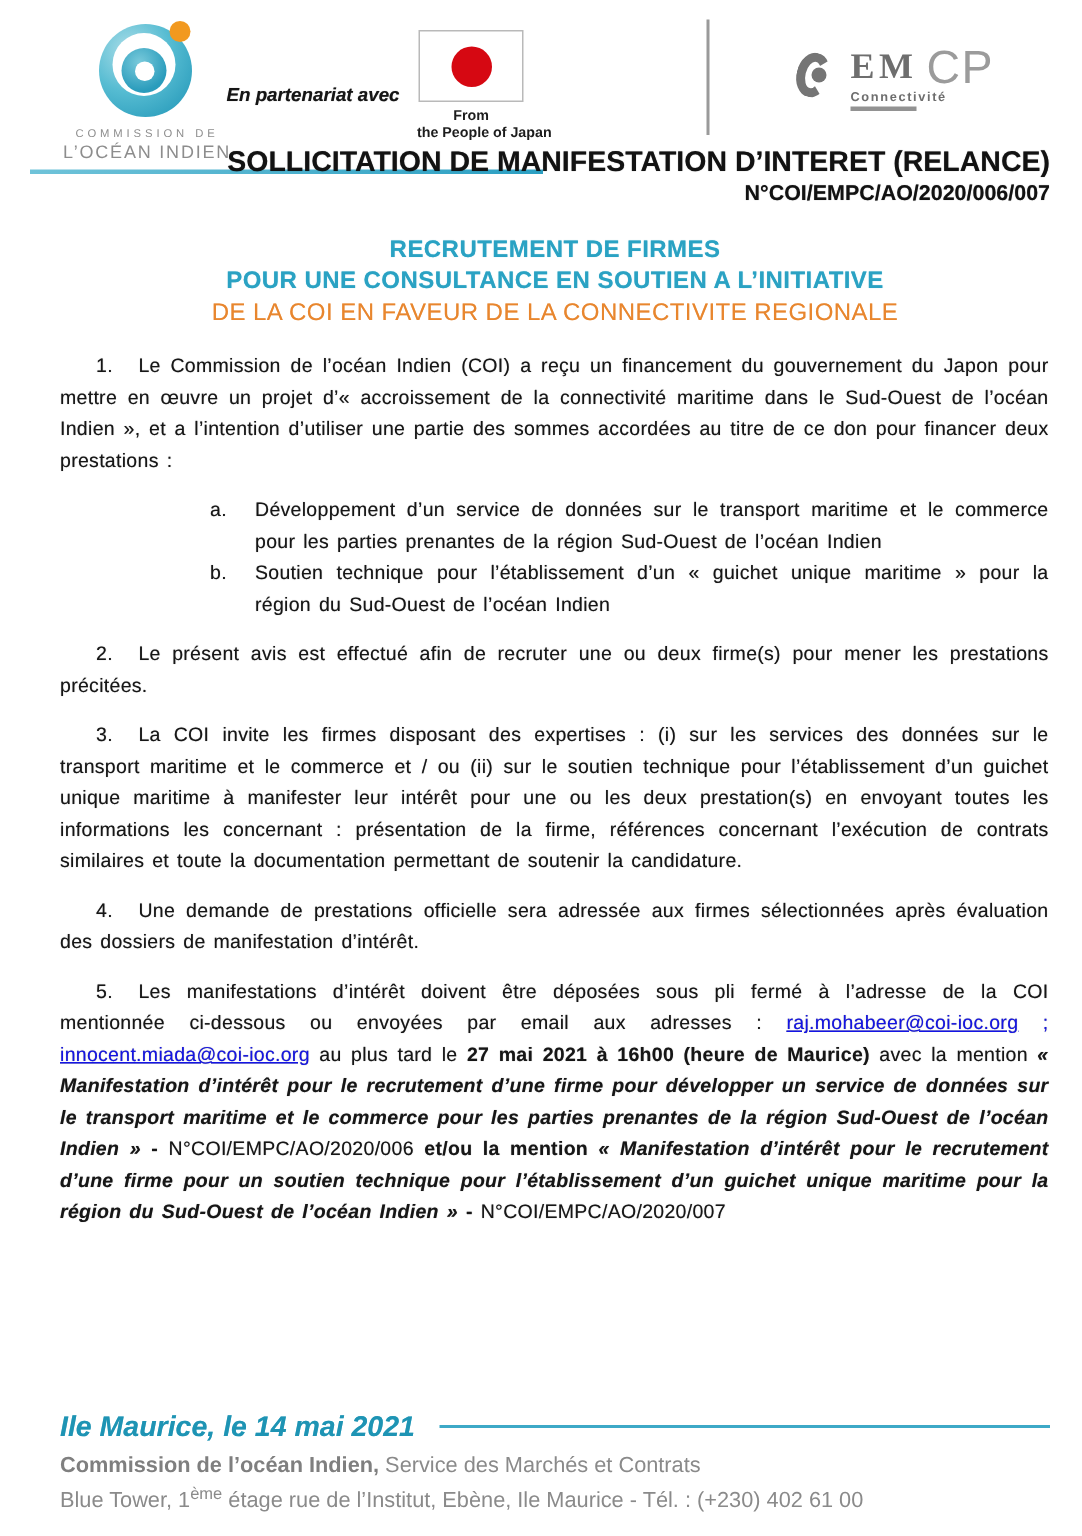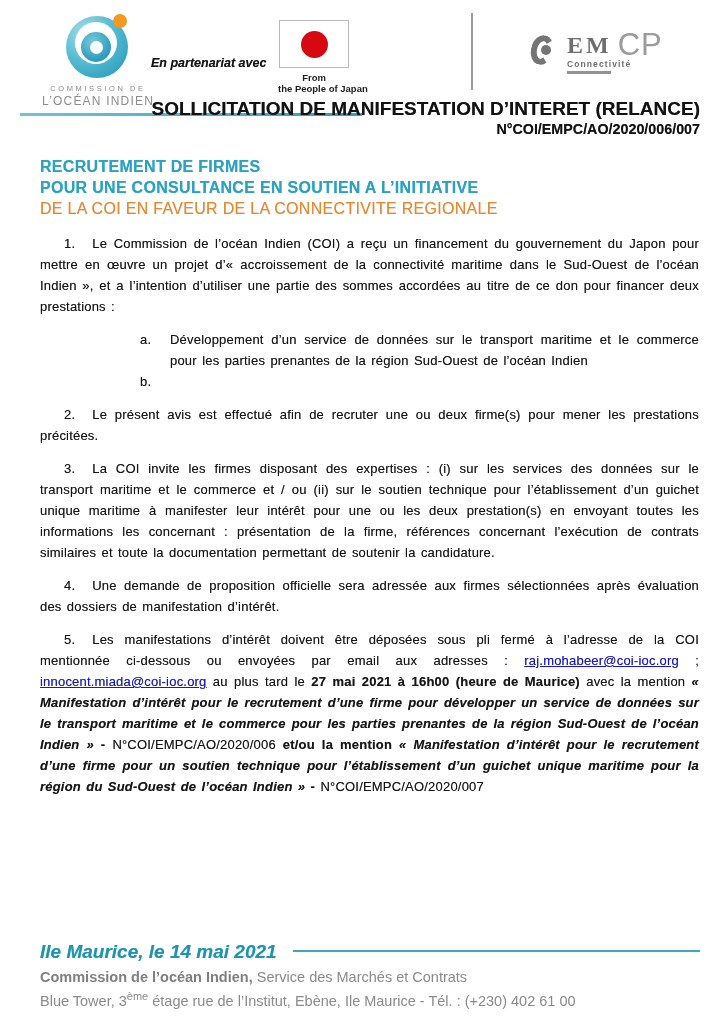--- a/index.html
+++ b/index.html
@@ -51,21 +51,21 @@
 
   .hrule{position:absolute;left:20px;top:113px;width:342px;height:3px;
          background:linear-gradient(to right,#6fc3d9,#2b9fc2);}
 
   .docref{position:absolute;right:21px;top:98px;text-align:right;font-weight:700;color:#121212;
           text-shadow:0 0 .55px rgba(18,18,18,.6);}
   .docref .l1{font-size:19px;line-height:21px;}
   .docref .l2{font-size:14.3px;line-height:21px;}
 
   
-  .mtitle{position:absolute;left:40px;right:21px;top:156px;text-align:left;line-height:21px;
+  .mtitle{position:absolute;left:40px;right:21px;top:156px;text-align:center;line-height:21px;
           letter-spacing:.3px;}
   .mtitle .t1,.mtitle .t2{color:var(--teal);font-weight:700;font-size:16px;
           text-shadow:0 0 .5px rgba(42,162,195,.7);}
   .mtitle .t3{color:var(--orange);font-weight:400;font-size:16px;
           text-shadow:0 0 .4px rgba(232,134,46,.55);}
 
   
   .docbody{position:absolute;left:40px;right:22px;top:233px;
            font-size:13px;line-height:21px;text-align:justify;
            word-spacing:1.5px;letter-spacing:.2px;
@@ -152,35 +152,36 @@
 
   <div class="docbody">
       <p class="para"><span class="pnum">1.</span><span class="n">Le Commission de l’océan Indien (COI) a reçu un financement du gouvernement du Japon pour mettre en œuvre un projet d’« accroissement de la connectivité maritime dans le Sud-Ouest de l’océan Indien », et a l’intention d’utiliser une partie des sommes accordées au titre de ce don pour financer deux prestations :</span></p>
       <div class="sublist">
         <div class="li">
           <span class="marker">a.</span>
           <span class="li-text">Développement d’un service de données sur le transport maritime et le commerce pour les parties prenantes de la région Sud-Ouest de l’océan Indien</span>
         </div>
         <div class="li">
           <span class="marker">b.</span>
+          <span class="li-text">Soutien technique pour l’établissement d’un « guichet unique maritime » pour la région du Sud-Ouest de l’océan Indien</span>
         </div>
       </div>
       <p class="para"><span class="pnum">2.</span><span class="n">Le présent avis est effectué afin de recruter une ou deux firme(s) pour mener les prestations précitées.</span></p>
       <p class="para"><span class="pnum">3.</span><span class="n">La COI invite les firmes disposant des expertises : (i) sur les services des données sur le transport maritime et le commerce et / ou (ii) sur le soutien technique pour l’établissement d’un guichet unique maritime à manifester leur intérêt pour une ou les deux prestation(s) en envoyant toutes les informations les concernant : présentation de la firme, références concernant l’exécution de contrats similaires et toute la documentation permettant de soutenir la candidature.</span></p>
-      <p class="para"><span class="pnum">4.</span><span class="n">Une demande de proposition officielle sera adressée aux firmes sélectionnées après évaluation des dossiers de manifestation d’intérêt.</span></p>
+      <p class="para"><span class="pnum">4.</span><span class="n">Une demande de prestations officielle sera adressée aux firmes sélectionnées après évaluation des dossiers de manifestation d’intérêt.</span></p>
       <p class="para"><span class="pnum">5.</span><span class="n">Les manifestations d’intérêt doivent être déposées sous pli fermé à l’adresse de la COI mentionnée ci-dessous ou envoyées par email aux adresses : </span><a href="#" class="email">raj.mohabeer@coi-ioc.org</a><span class="bluesep"> ; </span><a href="#" class="email">innocent.miada@coi-ioc.org</a><span class="n"> au plus tard le </span><span class="b">27 mai 2021 à 16h00 (heure de Maurice)</span><span class="n"> avec la mention </span><span class="bi">« Manifestation d’intérêt pour le recrutement d’une firme pour développer un service de données sur le transport maritime et le commerce pour les parties prenantes de la région Sud-Ouest de l’océan Indien »</span><span class="b"> - </span><span class="n">N°COI/EMPC/AO/2020/006 </span><span class="b">et/ou la mention </span><span class="bi">« Manifestation d’intérêt pour le recrutement d’une firme pour un soutien technique pour l’établissement d’un guichet unique maritime pour la région du Sud-Ouest de l’océan Indien »</span><span class="b"> - </span><span class="n">N°COI/EMPC/AO/2020/007</span></p>
     </div>
 
   <div class="daterow">
     <span class="datetxt">Ile Maurice, le 14 mai 2021</span>
     <span class="daterule"></span>
   </div>
 
   <div class="footer">
     <div>
       <span class="fb">Commission de l’océan Indien,</span><span> Service des Marchés et Contrats</span>
     </div>
     <div>
-      <span>Blue Tower, 3</span><sup>ème</sup><span> étage rue de l’Institut, Ebène, Ile Maurice - Tél. : (+230) 402 61 00</span>
+      <span>Blue Tower, 1</span><sup>ème</sup><span> étage rue de l’Institut, Ebène, Ile Maurice - Tél. : (+230) 402 61 00</span>
     </div>
   </div>
 
 </div>
 
 </body></html>

